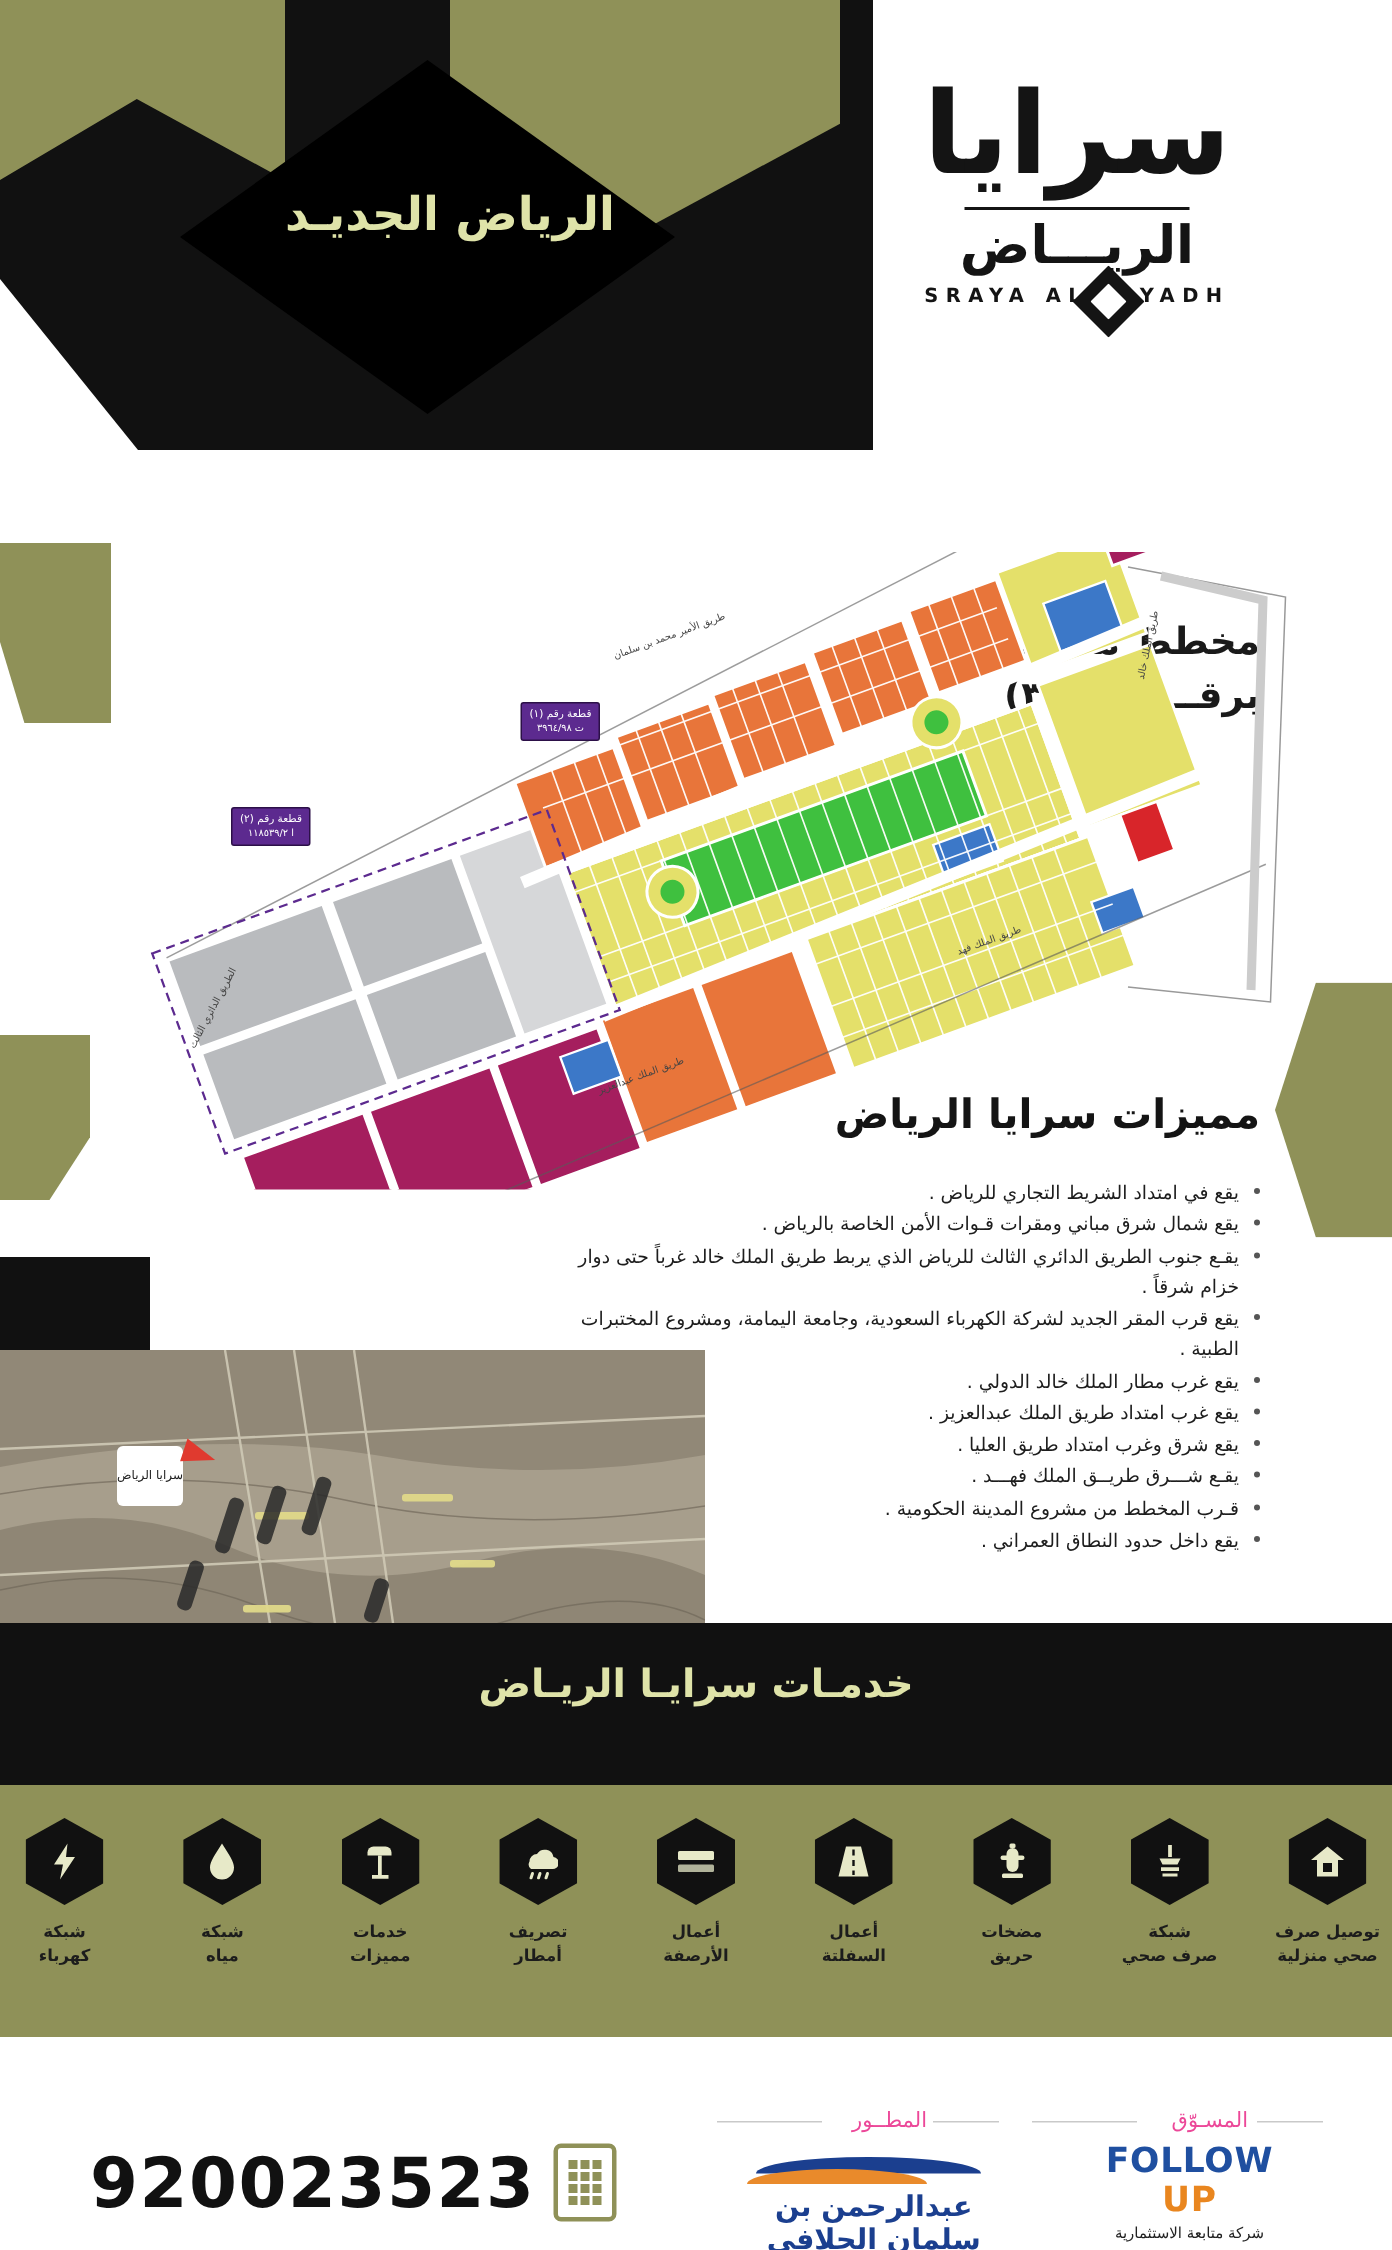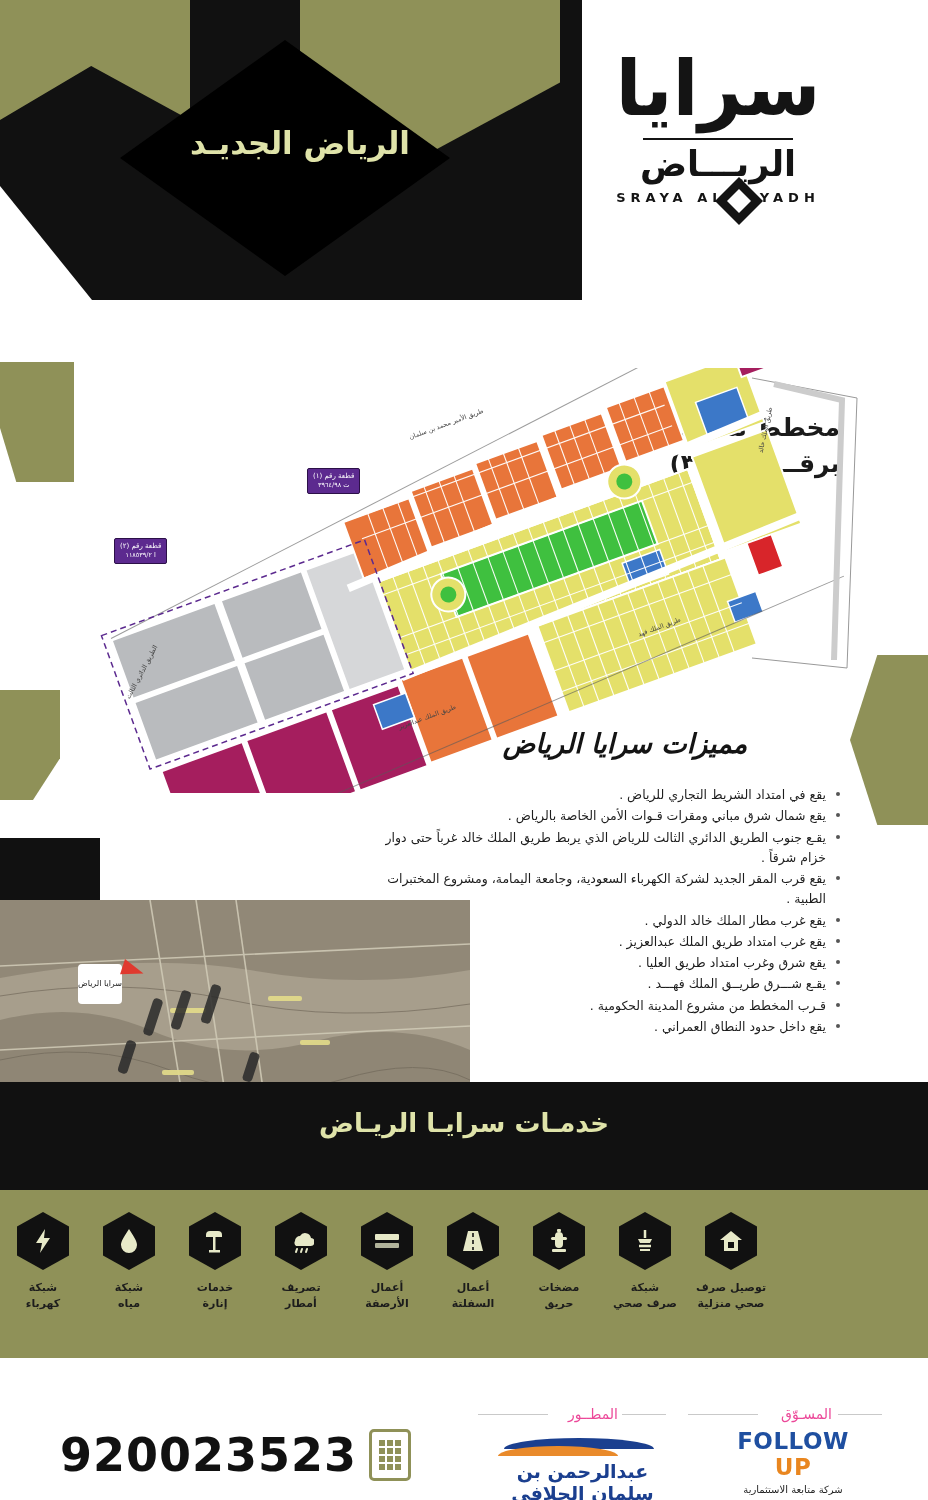--- a/index.html
+++ b/index.html
@@ -105,29 +105,29 @@
   }
   .plan-wrap {
     position: absolute; top: 368px; left: 52px; width: 815px; height: 425px;
   }
   .plan-canvas { position: absolute; inset: 0; }
 
   .lot-badge {
     position: absolute; background: #5c2a8f; color: #fff;
     border: 1px solid #2c1048; border-radius: 2px;
     font-size: 7px; text-align: center; direction: rtl;
-    padding: 3px 5px; line-height: 1.35; white-space: nowrap;
+    padding: 3px 5px; line-height: 1.35; white-space: nowrap; margin-left: 40px;
   }
   .lot-badge .l2 { display: block; font-size: 6.5px; }
 
   
   .feat-title {
     position: absolute; top: 728px; right: 88px; width: 430px;
-    text-align: center; direction: rtl;
-    font-size: 27px; font-weight: bold; color: #141414; font-style: italic;
+    text-align: right; direction: rtl;
+    font-size: 27px; font-weight: bold; color: #141414;
   }
   .feat-list {
     position: absolute; top: 785px; right: 88px; width: 470px;
     direction: rtl; text-align: right;
   }
   .feat-list li {
     list-style: none; position: relative;
     font-size: 12.5px; color: #1d1d1d; line-height: 1.62;
     padding-right: 14px; margin-bottom: 1px;
   }
@@ -170,21 +170,21 @@
     position: absolute; top: 1108px; left: 0; width: 928px;
     text-align: center; direction: rtl;
     color: #dfe3a9; font-size: 26px; font-weight: bold; letter-spacing: 2px;
   }
   .svc-strip {
     position: absolute; top: 1190px; left: 0; width: 928px; height: 168px;
     background: #8f9158;
   }
   .svc-strip-inner {
     position: absolute; top: 0; left: 0; width: 928px; height: 168px;
-    display: flex; flex-direction: row-reverse; justify-content: flex-start;
+    display: flex; flex-direction: row-reverse; justify-content: space-between;
     align-items: flex-start; gap: 0px; padding-top: 22px;
   }
   .svc-item { width: 86px; text-align: center; }
   .svc-hex {
     width: 52px; height: 58px; margin: 0 auto 10px auto;
     background: #111111;
     clip-path: polygon(50% 0, 100% 25%, 100% 75%, 50% 100%, 0 75%, 0 25%);
     display: flex; align-items: center; justify-content: center;
     color: #e7e9c8;
   }
@@ -447,21 +447,21 @@
 
       <div class="svc-item">
         <div class="svc-hex">
           <svg width="22" height="26" viewBox="0 0 22 26">
               <path d="M6 3 h8 a4 4 0 0 1 4 4 v2 h-16 v-2 a4 4 0 0 1 4-4z" fill="#e7e9c8"></path>
               <rect x="9" y="9" width="2.5" height="14" fill="#e7e9c8"></rect>
               <rect x="5" y="22" width="11" height="2.5" fill="#e7e9c8"></rect>
             </svg>
         </div>
         <div class="svc-label" style="white-space: pre-line;">خدمات
-إنارة</div>
+مميزات</div>
       </div>
 
       <div class="svc-item">
         <div class="svc-hex">
           <svg width="26" height="24" viewBox="0 0 26 24">
               <path d="M7 12 a5 5 0 0 1 5-5 a6 6 0 0 1 11 2 a4 4 0 0 1-1 8 H8 a4 4 0 0 1-1-5z" fill="#e7e9c8"></path>
               <g stroke="#e7e9c8" stroke-width="2" stroke-linecap="round">
                 <path d="M9 20 l-1 3"></path>
                 <path d="M14 20 l-1 3"></path>
                 <path d="M19 20 l-1 3"></path>

